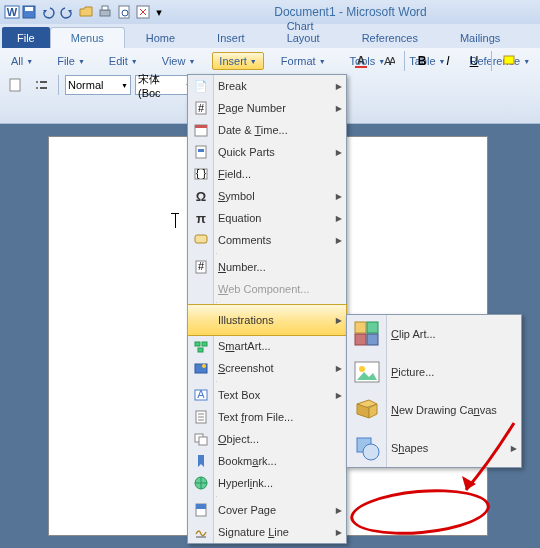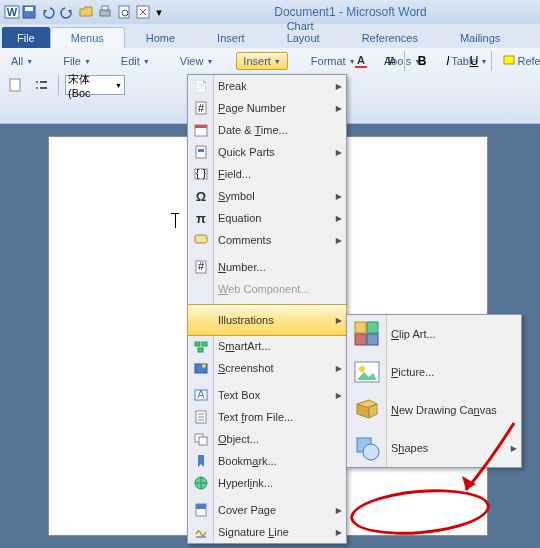--- a/index.html
+++ b/index.html
@@ -6,21 +6,21 @@
 body { width:540px; height:548px; background:#dce6f4; overflow:hidden; position:relative; }
 .titlebar { height:24px; background:linear-gradient(#dbe6f5,#c8d8ee); display:flex; align-items:center; padding:0 4px; }
 .titlebar .qat { display:flex; gap:1px; }
 .titlebar .qat .qb { width:18px; height:18px; display:flex; align-items:center; justify-content:center; }
 .titlebar .title { flex:1; text-align:center; color:#3b6ea5; font-size:12px; }
 .tabs { height:24px; background:#dce6f4; display:flex; align-items:flex-end; padding-left:2px; }
 .tab { padding:4px 20px; color:#355f9d; border:1px solid transparent; border-bottom:none; cursor:default; }
 .tab.file { background:#2a579a; color:#fff; border-radius:2px 2px 0 0; padding:4px 14px; }
 .tab.active { background:#f3f6fb; border-color:#b6c4d8; border-radius:3px 3px 0 0; color:#3b6ea5; }
 .ribbon { background:linear-gradient(#f2f6fb,#e3ebf6 60%,#d6e1f1); padding:4px 4px 2px; border-bottom:1px solid #a9bcd6; height:76px; }
-.menubar { display:flex; gap:16px; margin-bottom:4px; }
+.menubar { display:flex; gap:10px; margin-bottom:4px; }
 .menubar .mi { padding:2px 6px; color:#355f9d; display:flex; align-items:center; gap:2px; border:1px solid transparent; }
 .menubar .mi.hl { background:linear-gradient(#fff7d8,#ffe591 50%,#ffd85e); border:1px solid #c9a32b; border-radius:2px; }
 .drop { font-size:7px; margin-left:1px; }
 .toolrow { display:flex; align-items:center; gap:4px; }
 .tb { width:22px; height:22px; display:flex; align-items:center; justify-content:center; border:1px solid transparent; }
 .sep { width:1px; height:20px; background:#a9bcd6; margin:0 2px; }
 .sel { background:#fff; border:1px solid #8fa7c6; padding:1px 2px; height:20px; display:flex; align-items:center; font-size:10px; }
 .toolbars-label { text-align:center; color:#6f84a4; font-size:10px; margin-top:-1px; }
 .docarea { position:absolute; top:124px; left:0; right:0; bottom:0; background:#567496; }
 .page { position:absolute; left:48px; top:12px; width:440px; height:400px; background:#fff; border:1px solid #8a8a8a; }
@@ -167,20 +167,24 @@
       </span>
     <span class="tb">
         <svg class="pxicon">
           <circle cx="4" cy="5" r="1" fill="#555"></circle>
           <rect x="7" y="4" width="7" height="2" fill="#555"></rect>
           <circle cx="4" cy="11" r="1" fill="#555"></circle>
           <rect x="7" y="10" width="7" height="2" fill="#555"></rect>
         </svg>
       </span>
     <span class="sep"></span>
+    <div class="sel" style="width:66px">
+        <span>Normal</span>
+        <span class="drop" style="margin-left:auto">▼</span>
+      </div>
     <div class="sel" style="width:60px">
         <span>宋体 (Boc</span>
         <span class="drop" style="margin-left:auto">▼</span>
       </div>
   </div>
   <div style="position:absolute; right:20px; top:50px;">
     <div class="toolrow">
       <span class="tb">
           <svg class="pxicon">
             <text x="8" y="11" text-anchor="middle" font-size="11" font-weight="bold" fill="#333">A</text>

